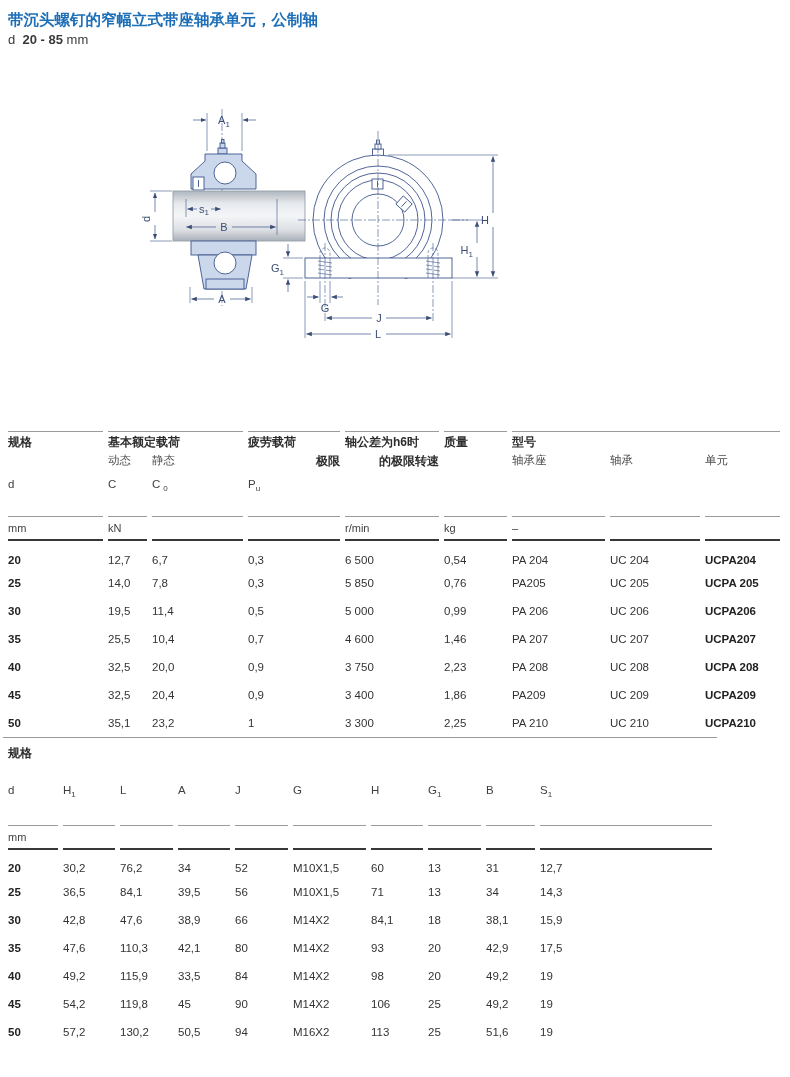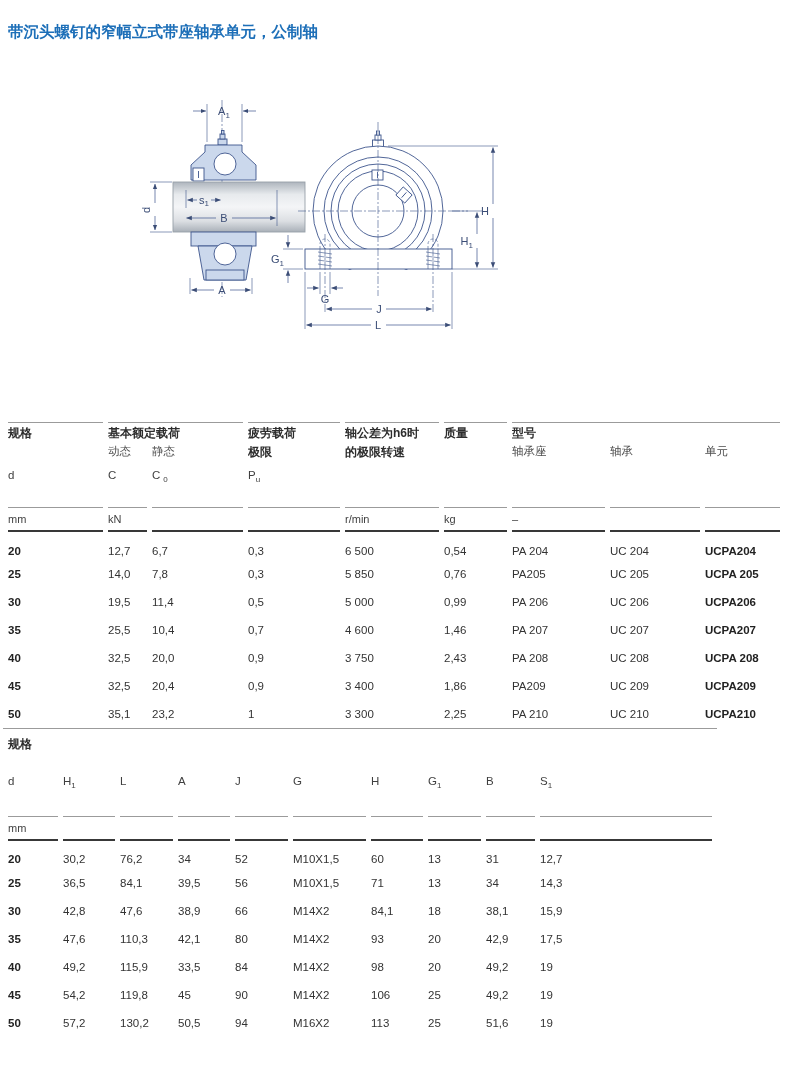--- a/index.html
+++ b/index.html
@@ -1,36 +1,36 @@
 <!DOCTYPE html>
 <html><head>
 <meta charset="utf-8">
 <style>
   * { margin:0; padding:0; box-sizing:border-box; }
   html,body { width:790px; height:1077px; background:#fff; overflow:hidden;
               font-family:"Liberation Sans", sans-serif; color:#333; }
-  .titleblock { padding:22px 0 0 8px; }
+  .titleblock { padding:10px 0 0 8px; }
   .pagetitle { font-size:15.5px; line-height:19px; font-weight:bold; color:#1d6fb8; }
   .subtitle  { font-size:13px; line-height:20px; margin-top:1px; color:#3a3a3a; }
   .subtitle .rng { font-weight:bold; }
   .figures { position:relative; height:381px; }
   .figures svg { position:absolute; left:55px; top:48px; }
 
   table { border-collapse:separate; border-spacing:5px 0; table-layout:fixed;
           margin-left:3px; font-size:11.5px; color:#333; }
   td, th { padding:0; text-align:left; font-weight:normal; overflow:hidden; white-space:nowrap; }
   sub { font-size:8px; }
   sub.gap { margin-left:3px; }
 
   
   #t1 { width:782px; }
   #t1 tr.h1 td { border-top:1px solid #9b9b9b; height:22px; vertical-align:middle;
                  font-weight:bold; font-size:12px; color:#2d2d2d; }
   #t1 tr.h2 td { height:18px; vertical-align:top; color:#4d4d4d; }
-  #t1 tr.h2 td.bb { font-weight:bold; font-size:12px; color:#2d2d2d; }
+  #t1 tr.h2 td.bb { font-weight:bold; font-size:12px; color:#2d2d2d;text-align:right; }
   #t1 tr.h3 td { height:45px; vertical-align:top; padding-top:7px; color:#3f3f3f; }
   #t1 tr.hu td { border-top:1px solid #9b9b9b; border-bottom:2px solid #383838;
                  height:25px; vertical-align:middle; font-size:11px; color:#3f3f3f; }
   #t1 tbody td { height:28px; vertical-align:middle; }
   #t1 tbody tr.first td { padding-top:10px; }
   td.b { font-weight:bold; color:#222; }
 
   
   .sec2 { margin:0 3px; width:714px; border-top:1px solid #9b9b9b; height:22px;
           padding:7px 5px 0; font-weight:bold; font-size:12px; color:#2d2d2d; }
@@ -42,20 +42,21 @@
   #t2 tbody tr.first td { padding-top:8px; }
 
   .dwlabel { font-size:11px; fill:#3b4d76; }
   .dwsub   { font-size:8px;  fill:#3b4d76; }
 </style>
 </head>
 <body>
 
 <div class="titleblock">
   <div class="pagetitle">带沉头螺钉的窄幅立式带座轴承单元，公制轴</div>
+  <div class="subtitle"><span>d</span>&nbsp;&nbsp;<span class="rng">20 - 85</span> <span>mm</span></div>
 </div>
 
 <div class="figures">
 <svg width="470" height="258" viewBox="55 95 470 258">
   <defs>
     <marker id="ar" viewBox="0 0 10 10" refX="9.5" refY="5" markerWidth="8" markerHeight="8" orient="auto-start-reverse">
       <path d="M0,1 L10,5 L0,9 z" fill="#3b4d76"></path>
     </marker>
     <linearGradient id="shaftGrad" x1="0" y1="0" x2="0" y2="1">
       <stop offset="0" stop-color="#aeb5bd"></stop>
@@ -305,21 +306,21 @@
         <td>PA 207</td>
         <td>UC 207</td>
         <td class="b">UCPA207</td>
       </tr>
   <tr>
         <td class="b">40</td>
         <td>32,5</td>
         <td>20,0</td>
         <td>0,9</td>
         <td>3 750</td>
-        <td>2,43</td>
+        <td>2,23</td>
         <td>PA 208</td>
         <td>UC 208</td>
         <td class="b">UCPA 208</td>
       </tr>
   <tr>
         <td class="b">45</td>
         <td>32,5</td>
         <td>20,4</td>
         <td>0,9</td>
         <td>3 400</td>

